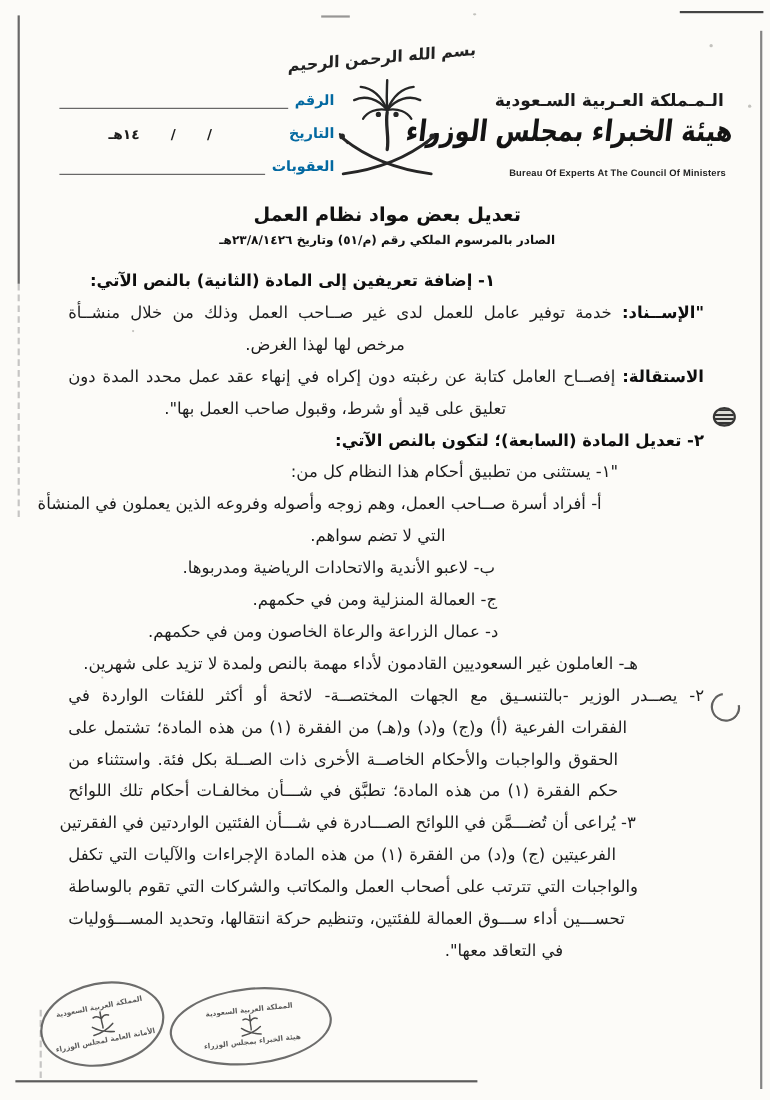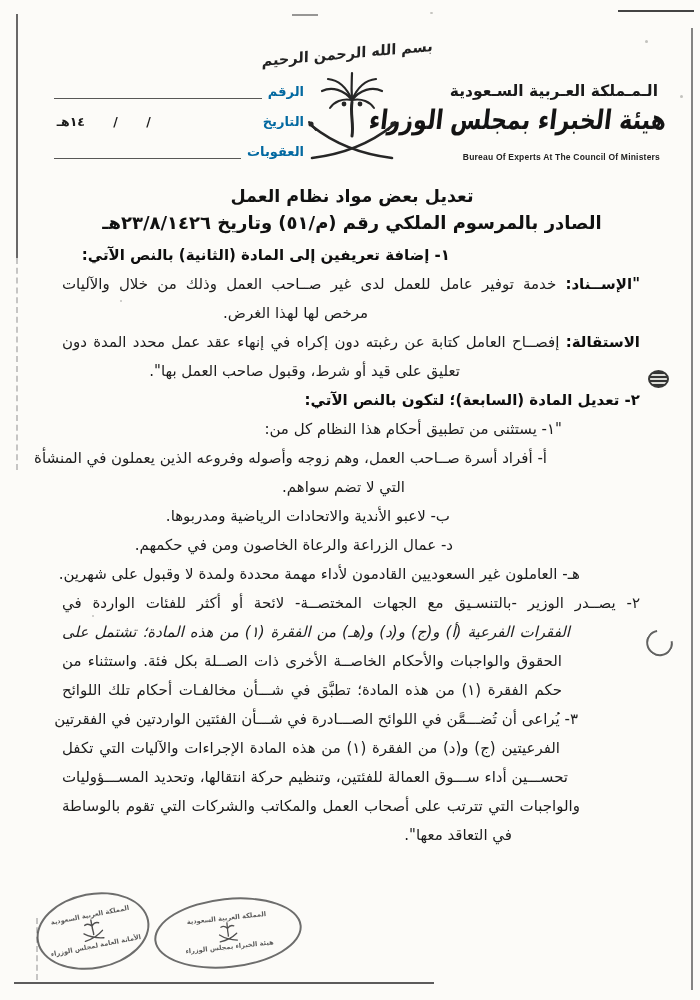--- a/index.html
+++ b/index.html
@@ -31,28 +31,28 @@
     position:absolute;right:40px;top:152px;
     font-family:"Liberation Sans","DejaVu Sans",sans-serif;
     font-size:8.5px;font-weight:bold;color:#222;letter-spacing:.2px;white-space:nowrap;
   }
   #emblem{position:absolute;left:306px;top:70px;}
   
   #fields{position:absolute;left:54px;top:80px;width:250px;direction:rtl;}
   .frow{display:flex;align-items:flex-end;margin-bottom:11px;height:19px;}
   .flabel{font-size:13px;font-weight:bold;color:#0369a1;white-space:nowrap;margin-left:6px;}
   .fline{flex:1;border-bottom:1.6px solid #3a3a3a;height:13px;opacity:.85;}
-  .fvalue{font-size:12.5px;font-weight:bold;word-spacing:24px;margin-right:106px;white-space:nowrap;}
+  .fvalue{font-size:12.5px;font-weight:bold;word-spacing:24px;margin-right:64px;white-space:nowrap;}
   
   .title-line{
     position:absolute;left:60px;right:56px;text-align:center;direction:rtl;
     font-weight:bold;color:#111;white-space:nowrap;
   }
   #title1{top:186px;font-size:17.5px;}
-  #title2{top:212px;font-size:18px;}
+  #title2{top:212px;font-size:11px;}
   
   #doc-body{position:absolute;right:60px;left:62px;top:241px;direction:rtl;}
   .bline{
     font-size:15px;line-height:29px;height:29px;text-align:right;
     white-space:nowrap;color:#1c1c1c;
   }
   .bline.full{text-align:justify;text-align-last:justify;}
   .bline.bold,.bline .bold{font-weight:bold;color:#0e0e0e;}
   
   .stamp{
@@ -135,39 +135,40 @@
       <span class="flabel">العقوبات</span>
       <div class="fline"></div>
     </div>
   </div>
 
   <div id="title1" class="title-line">تعديل بعض مواد نظام العمل</div>
   <div id="title2" class="title-line">الصادر بالمرسوم الملكي رقم (م/٥١) وتاريخ ٢٣/٨/١٤٢٦هـ</div>
 
   <div id="doc-body">
       <div class="bline bold" style="padding-right: 190px;"><span>١- إضافة تعريفين إلى المادة (الثانية) بالنص الآتي:</span></div>
-      <div class="bline full" style="padding-right: 0px;"><span class="bold">"الإســناد:</span><span> خدمة توفير عامل للعمل لدى غير صــاحب العمل وذلك من خلال والآليات</span></div>
+      <div class="bline full" style="padding-right: 0px;"><span class="bold">"الإســناد:</span><span> خدمة توفير عامل للعمل لدى غير صــاحب العمل وذلك من خلال منشــأة</span></div>
       <div class="bline" style="padding-right: 272px;"><span>مرخص لها لهذا الغرض.</span></div>
       <div class="bline full" style="padding-right: 0px;"><span class="bold">الاستقالة:</span><span> إفصــاح العامل كتابة عن رغبته دون إكراه في إنهاء عقد عمل محدد المدة دون</span></div>
       <div class="bline" style="padding-right: 180px;"><span>تعليق على قيد أو شرط، وقبول صاحب العمل بها".</span></div>
       <div class="bline bold" style="padding-right: 0px;"><span>٢- تعديل المادة (السابعة)؛ لتكون بالنص الآتي:</span></div>
       <div class="bline" style="padding-right: 78px;"><span>"١- يستثنى من تطبيق أحكام هذا النظام كل من:</span></div>
       <div class="bline full" style="padding-right: 93px;"><span>أ-  أفراد أسرة صــاحب العمل، وهم زوجه وأصوله وفروعه الذين يعملون في المنشأة</span></div>
       <div class="bline" style="padding-right: 235px;"><span>التي لا تضم سواهم.</span></div>
       <div class="bline" style="padding-right: 190px;"><span>ب- لاعبو الأندية والاتحادات الرياضية ومدربوها.</span></div>
+      <div class="bline" style="padding-right: 188px;"><span>ج- العمالة المنزلية ومن في حكمهم.</span></div>
       <div class="bline" style="padding-right: 187px;"><span>د- عمال الزراعة والرعاة الخاصون ومن في حكمهم.</span></div>
-      <div class="bline" style="padding-right: 60px;"><span>هـ- العاملون غير السعوديين القادمون لأداء مهمة محددة ولمدة لا وقبول على شهرين.</span></div>
+      <div class="bline" style="padding-right: 60px;"><span>هـ- العاملون غير السعوديين القادمون لأداء مهمة بالنص ولمدة لا تزيد على شهرين.</span></div>
       <div class="bline full" style="padding-right: 0px;"><span>٢- يصــدر الوزير -بالتنسـيق مع الجهات المختصــة- لائحة أو أكثر للفئات الواردة في</span></div>
-      <div class="bline full" style="padding-right: 70px; font-style: italic;"><span>الفقرات الفرعية (أ) و(ج) و(د) و(هـ) من الفقرة (١) من هذه المادة؛ تشتمل على</span></div>
+      <div class="bline full" style="padding-right: 70px;"><span>الفقرات الفرعية (أ) و(ج) و(د) و(هـ) من الفقرة (١) من هذه المادة؛ تشتمل على</span></div>
       <div class="bline full" style="padding-right: 78px;"><span>الحقوق والواجبات والأحكام الخاصــة الأخرى ذات الصــلة بكل فئة. واستثناء من</span></div>
       <div class="bline full" style="padding-right: 78px;"><span>حكم الفقرة (١) من هذه المادة؛ تطبَّق في شـــأن مخالفـات أحكام تلك اللوائح</span></div>
       <div class="bline full" style="padding-right: 62px; margin-left: 16px;"><span>٣- يُراعى أن تُضـــمَّن في اللوائح الصـــادرة في شـــأن الفئتين الواردتين في الفقرتين</span></div>
       <div class="bline full" style="padding-right: 80px;"><span>الفرعيتين (ج) و(د) من الفقرة (١) من هذه المادة الإجراءات والآليات التي تكفل</span></div>
+      <div class="bline full" style="padding-right: 60px;"><span>والواجبات التي تترتب على أصحاب العمل والمكاتب والشركات التي تقوم بالوساطة</span></div>
       <div class="bline full" style="padding-right: 72px;"><span>تحســـين أداء ســـوق العمالة للفئتين، وتنظيم حركة انتقالها، وتحديد المســـؤوليات</span></div>
-      <div class="bline full" style="padding-right: 60px;"><span>والواجبات التي تترتب على أصحاب العمل والمكاتب والشركات التي تقوم بالوساطة</span></div>
       <div class="bline" style="padding-right: 128px;"><span>في التعاقد معها".</span></div>
     </div>
 
   <div id="ink-blot"></div>
   <div id="circle-mark"></div>
 
   <div id="stamp-a" class="stamp">
     <span class="stxt">المملكة العربية السعودية</span>
     <svg width="22" height="24" viewBox="0 0 92 102">
       <path class="ink" stroke-width="6" d="M46 30 C38 20 26 16 16 21 M46 30 C54 20 66 16 76 21 M46 30 C45 14 46 6 46 3 M46 32 C44 44 48 54 46 66"></path>

